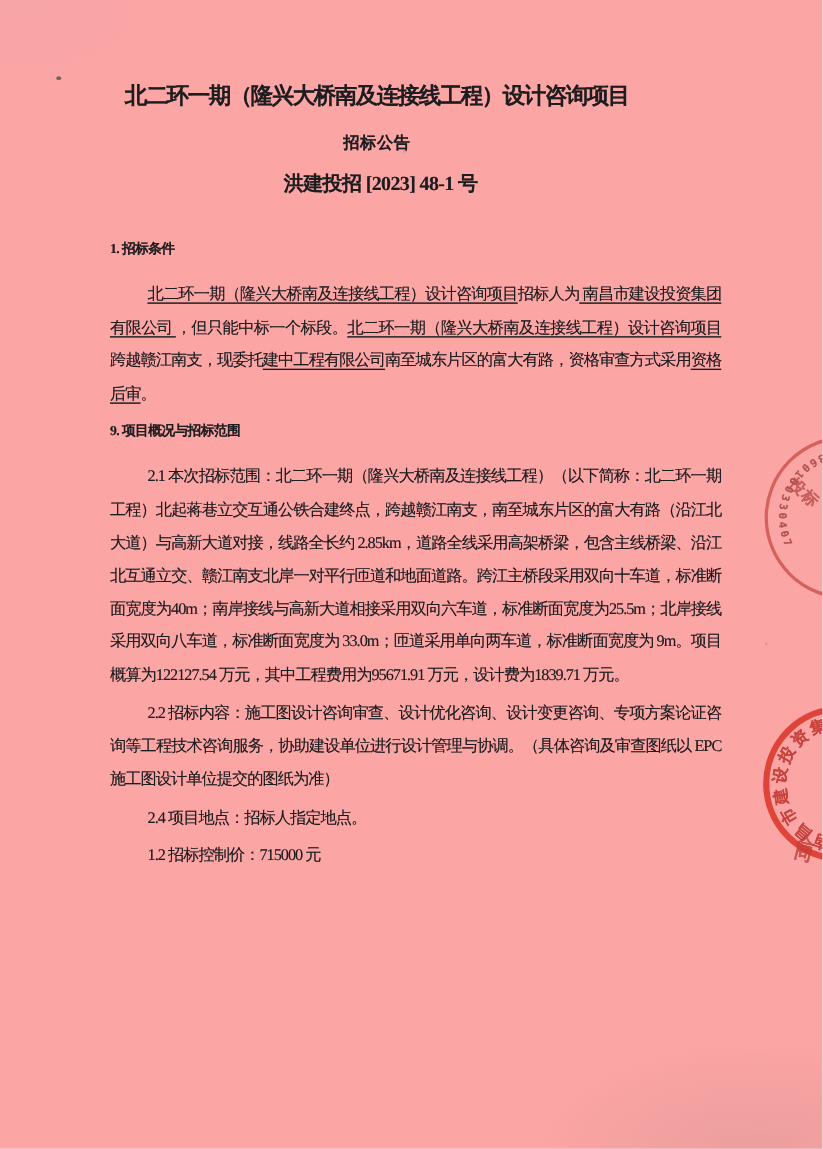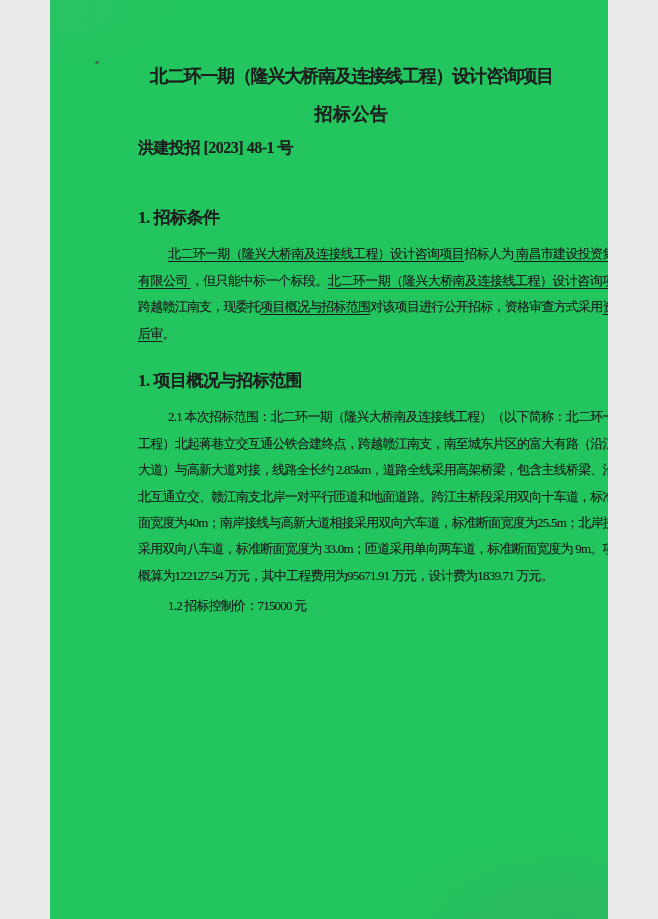--- a/index.html
+++ b/index.html
@@ -1,52 +1,52 @@
 <!DOCTYPE html>
 <html><head>
 <meta charset="utf-8">
 <style>
   html,body { margin:0; padding:0; background:#ebebeb; }
   .page {
     position:relative;
-    width:558px; height:919px;
+    width:658px; height:919px;
     margin:0 auto;
-    background:#22c55e;
+    background:#fca5a5;
     overflow:hidden;
     font-family:"Liberation Serif","DejaVu Serif",serif;
     color:#1d1d20;
     text-shadow:0 0 .4px rgba(20,20,25,.45);
   }
   
   .page::before{
     content:""; position:absolute; inset:0; pointer-events:none;
     background:
       radial-gradient(260px 140px at 92% 101%, rgba(120,110,105,.14), rgba(0,0,0,0) 70%),
       radial-gradient(180px 90px at 2% 1%, rgba(160,160,170,.06), rgba(0,0,0,0) 70%);
   }
   .content{ position:absolute; left:88px; top:0; width:489px; }
   .doc-title{
     margin:64px 0 0; padding-right:62px;
     font-size:18px; font-weight:bold; line-height:24px;
     text-align:center; letter-spacing:-1.2px;
   }
   .doc-subtitle{
     margin:15px 0 0; padding-right:62px;
-    font-size:18px; font-weight:bold; line-height:22px;
+    font-size:13px; font-weight:bold; line-height:22px;
     text-align:center; letter-spacing:.5px;
   }
   .doc-number{
     margin:12px 0 0; padding-right:56px;
     font-size:16px; font-weight:bold; line-height:22px;
-    letter-spacing:-.5px;
+    text-align:center; letter-spacing:-.5px;
   }
   #doc-body{ padding-top:25px; font-size:13px; letter-spacing:-.8px; line-height:26.4px; }
   .sec-heading{
-    font-size:17px; font-weight:bold; letter-spacing:-.5px;
-    margin:21px 0 10px;
+    font-size:11px; font-weight:bold; letter-spacing:-.5px;
+    margin:2px 0 10px;
   }
   .para{ margin:0 0 4px; text-indent:30px; text-align:justify; }
   .para:last-child{ margin-bottom:0; }
   .u{ text-decoration:underline; text-underline-offset:3px; text-decoration-thickness:1px; }
   .seal{ position:absolute; pointer-events:none; }
   .seal-upper{ left:578px; top:345px; }
   .seal-lower{ left:578px; top:545px; }
   .speck{ position:absolute; background:#4c4a48; border-radius:50%; }
   .speck-a{ left:45px; top:61px; width:4px; height:3px; opacity:.75; }
   .speck-b{ left:323px; top:120px; width:2px; height:2px; opacity:.25; }
@@ -56,23 +56,25 @@
 <body>
 
 <div class="page">
 
   <div class="content">
     <h1 class="doc-title">北二环一期（隆兴大桥南及连接线工程）设计咨询项目</h1>
     <h2 class="doc-subtitle">招标公告</h2>
     <h2 class="doc-number">洪建投招 [2023] 48-1 号</h2>
     <div id="doc-body">
         <div class="sec-heading">1. 招标条件</div>
-        <p class="para"><span class="u">北二环一期（隆兴大桥南及连接线工程）设计咨询项目</span><span>招标人为</span><span class="u"> 南昌市建设投资集团有限公司 </span><span>，但只能中标一个标段。</span><span class="u">北二环一期（隆兴大桥南及连接线工程）设计咨询项目</span><span>跨越赣江南支，现委托</span><span class="u">项目概况与招标范围</span><span>对该项目进行公开招标，资格审查方式采用</span><span class="u">资格后审</span><span>。</span></p>
-        <div class="sec-heading">1. 项目概况与招标范围</div>
+        <p class="para"><span class="u">北二环一期（隆兴大桥南及连接线工程）设计咨询项目</span><span>招标人为</span><span class="u"> 南昌市建设投资集团有限公司 </span><span>，但只能中标一个标段。</span><span class="u">北二环一期（隆兴大桥南及连接线工程）设计咨询项目</span><span>跨越赣江南支，现委托</span><span class="u">建中工程有限公司</span><span>南至城东片区的富大有路，资格审查方式采用</span><span class="u">资格后审</span><span>。</span></p>
+        <div class="sec-heading">9. 项目概况与招标范围</div>
         <p class="para"><span>2.1 本次招标范围：北二环一期（隆兴大桥南及连接线工程）（以下简称：北二环一期工程）北起蒋巷立交互通公铁合建终点，跨越赣江南支，南至城东片区的富大有路（沿江北大道）与高新大道对接，线路全长约 2.85km，道路全线采用高架桥梁，包含主线桥梁、沿江北互通立交、赣江南支北岸一对平行匝道和地面道路。跨江主桥段采用双向十车道，标准断面宽度为40m；南岸接线与高新大道相接采用双向六车道，标准断面宽度为25.5m；北岸接线采用双向八车道，标准断面宽度为 33.0m；匝道采用单向两车道，标准断面宽度为 9m。项目概算为122127.54 万元，其中工程费用为95671.91 万元，设计费为1839.71 万元。</span></p>
+        <p class="para"><span>2.2 招标内容：施工图设计咨询审查、设计优化咨询、设计变更咨询、专项方案论证咨询等工程技术咨询服务，协助建设单位进行设计管理与协调。（具体咨询及审查图纸以 EPC 施工图设计单位提交的图纸为准）</span></p>
+        <p class="para"><span>2.4 项目地点：招标人指定地点。</span></p>
         <p class="para"><span>1.2 招标控制价：715000 元</span></p>
       </div>
   </div>
 
   <svg class="seal seal-upper" width="80" height="140" viewBox="0 0 80 140">
     <circle cx="99" cy="69" r="64" fill="none" stroke="#d05a55" stroke-width="2.6" opacity="0.9"></circle>
     <path id="serialArc" d="M 80.5 18.3 A 54 54 0 0 0 80.5 119.7" fill="none"></path>
     <text font-size="8.5" font-weight="bold" letter-spacing="2.6" fill="#b8504c" opacity="0.95" font-family="DejaVu Sans Mono, monospace">
       <textPath href="#serialArc">360100330407</textPath>
     </text>

